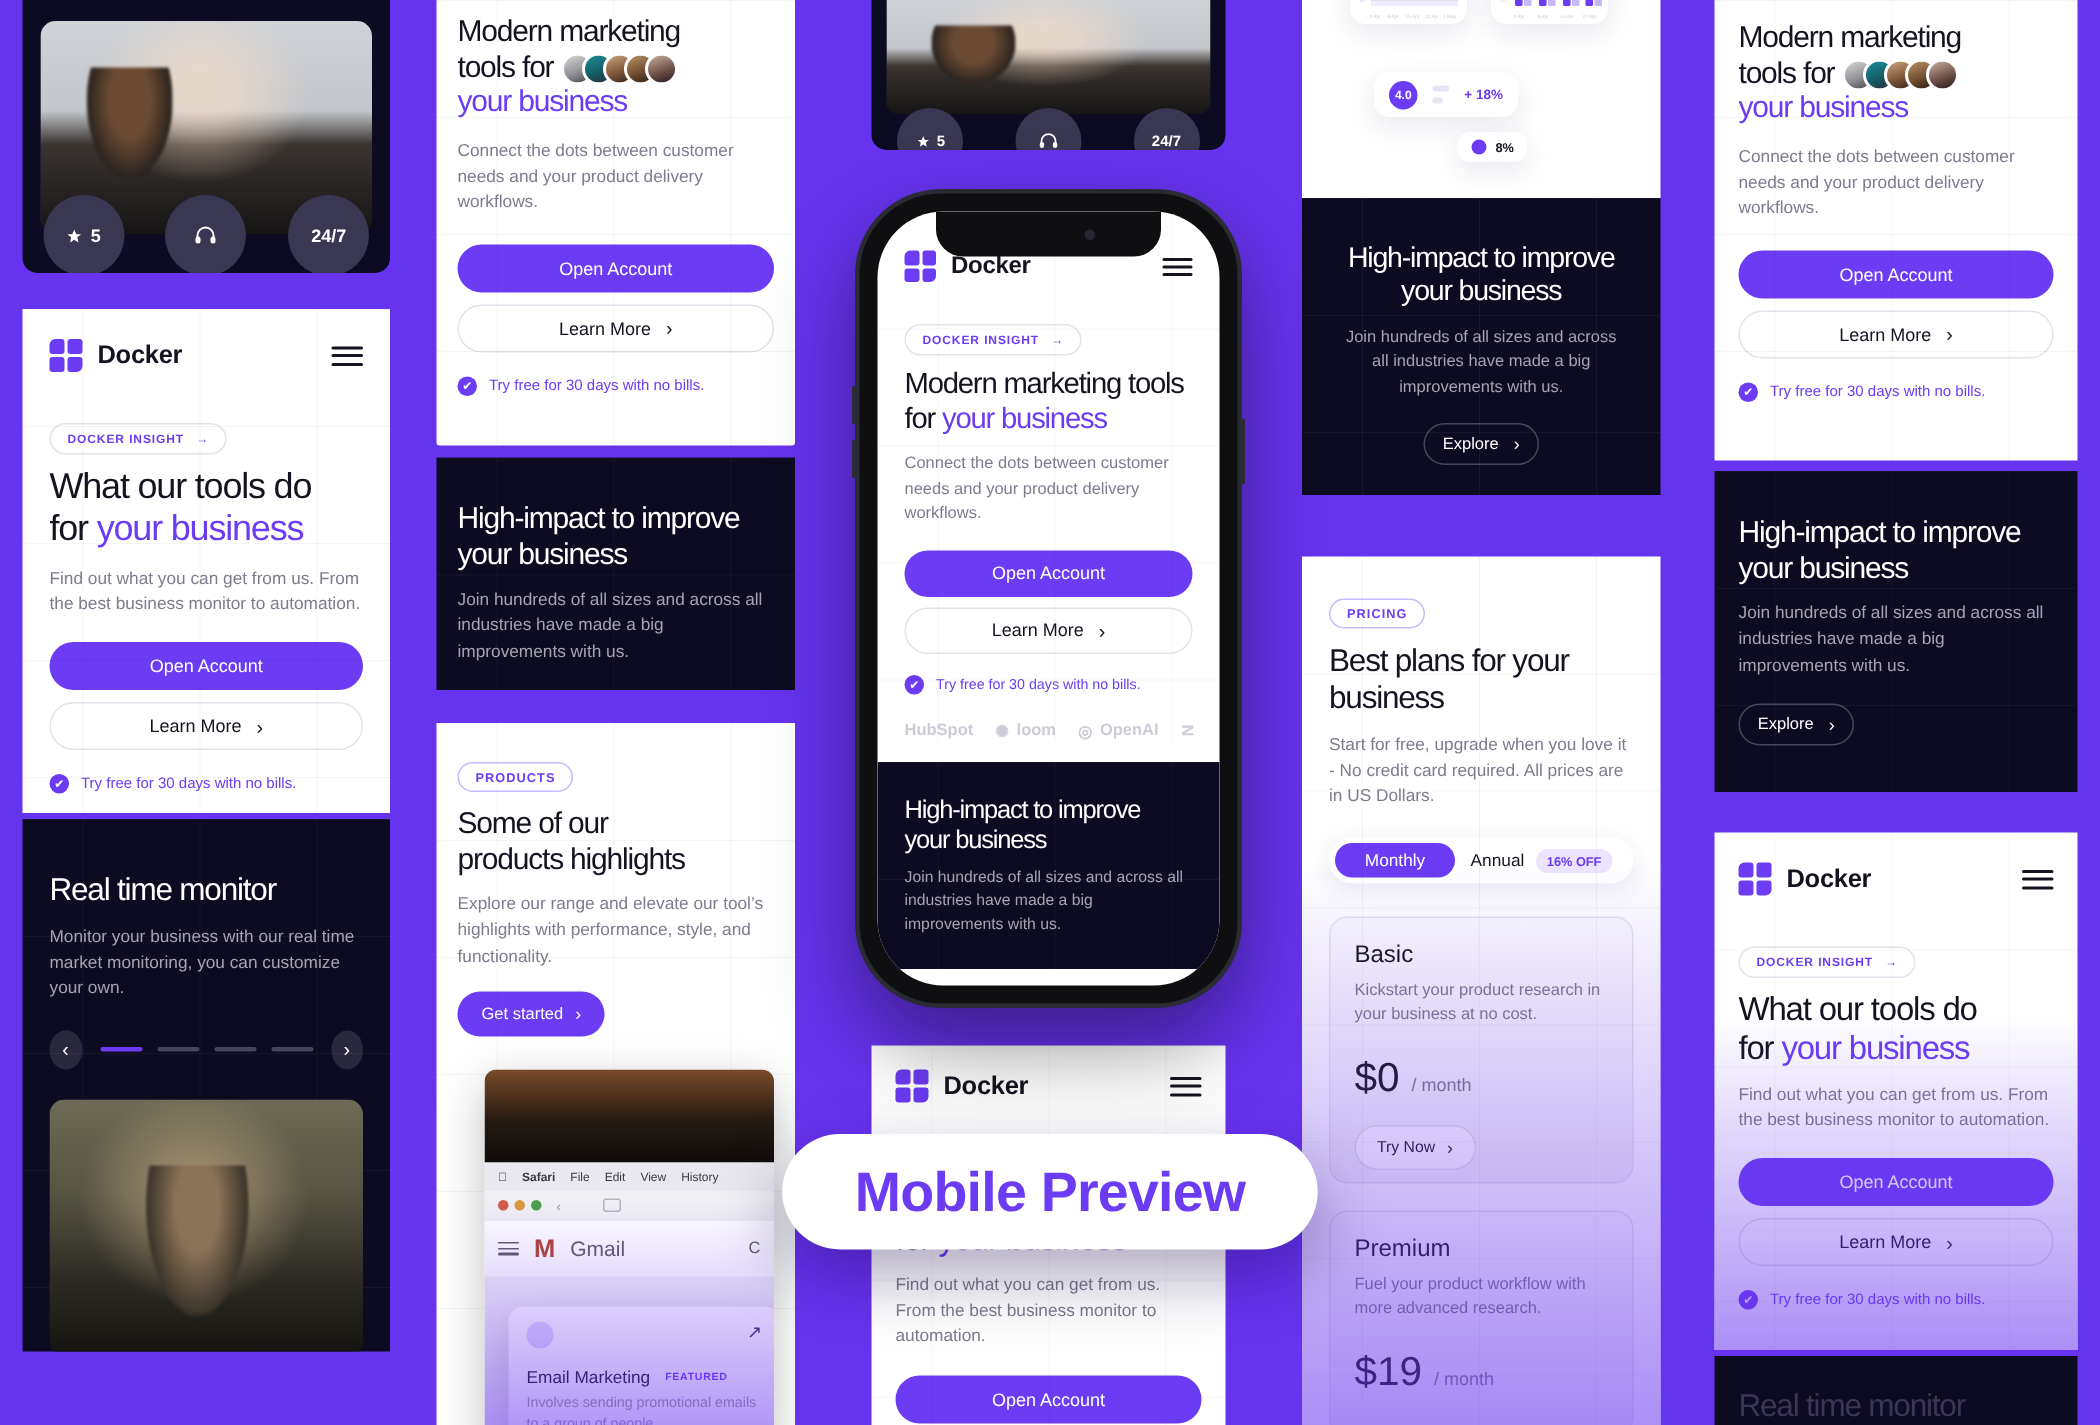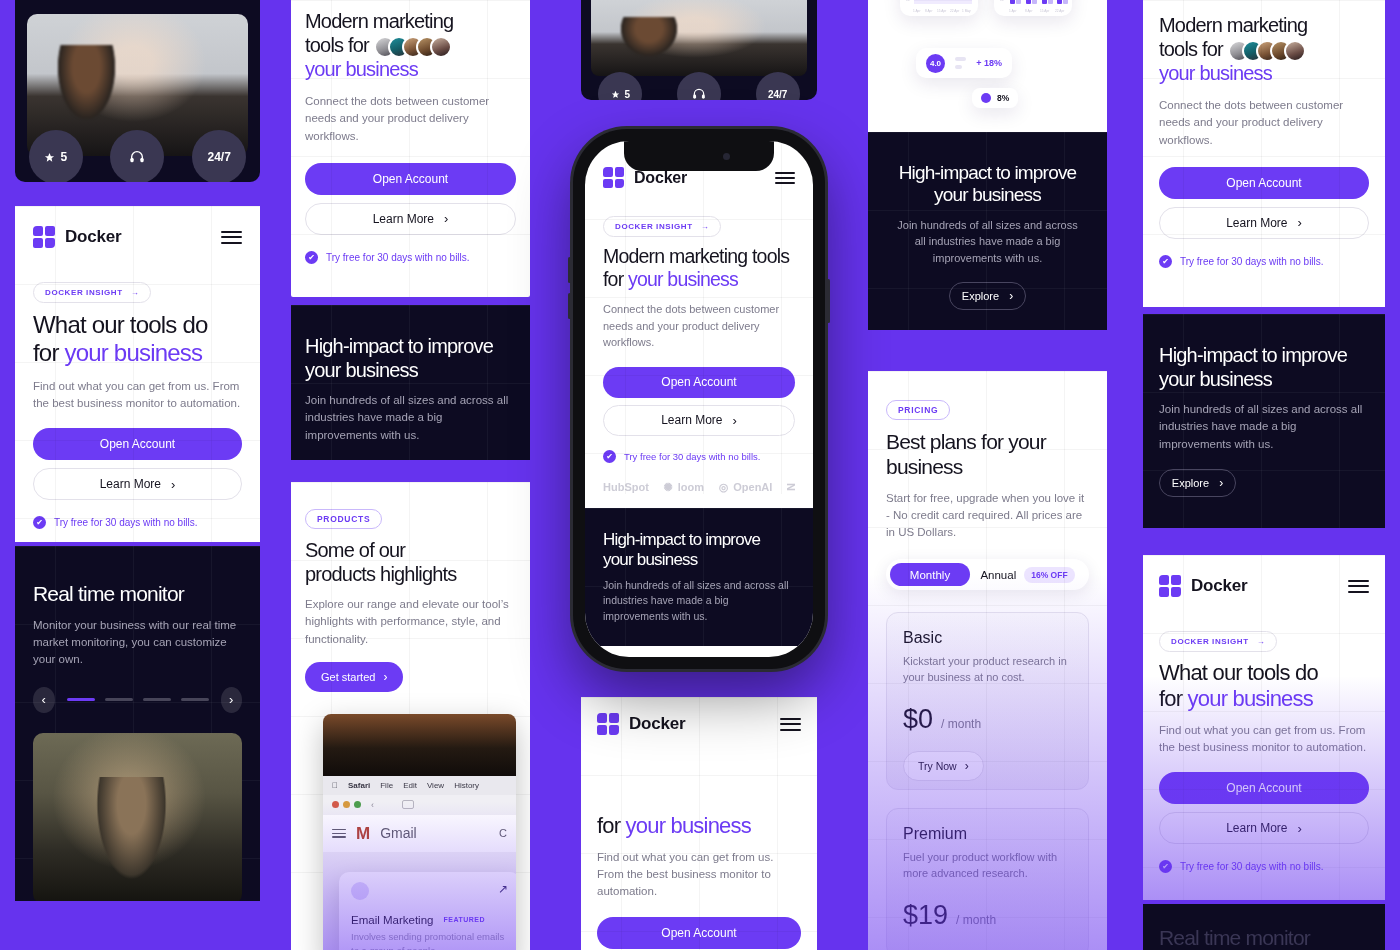--- a/index.html
+++ b/index.html
@@ -703,14 +703,17 @@
       <em style="font-style:normal">Try free for 30 days with no bills.</em>
     </div>
     <div class="scrim scrim-bottom"></div>
   </div>
 
   <div class="card dark" style="margin-top:4px; height:50px; padding:22px 16px 0;">
     <div class="h1" style="font-size:21px; color:#3a3655;">Real time monitor</div>
   </div>
 </div>
 
-
+<div class="preview-pill" style="top:756px; width:357px; height:77px;">
+  <span style="font-size:37px;">Mobile Preview</span>
 </div>
 
+</div>
+
 </body></html>

